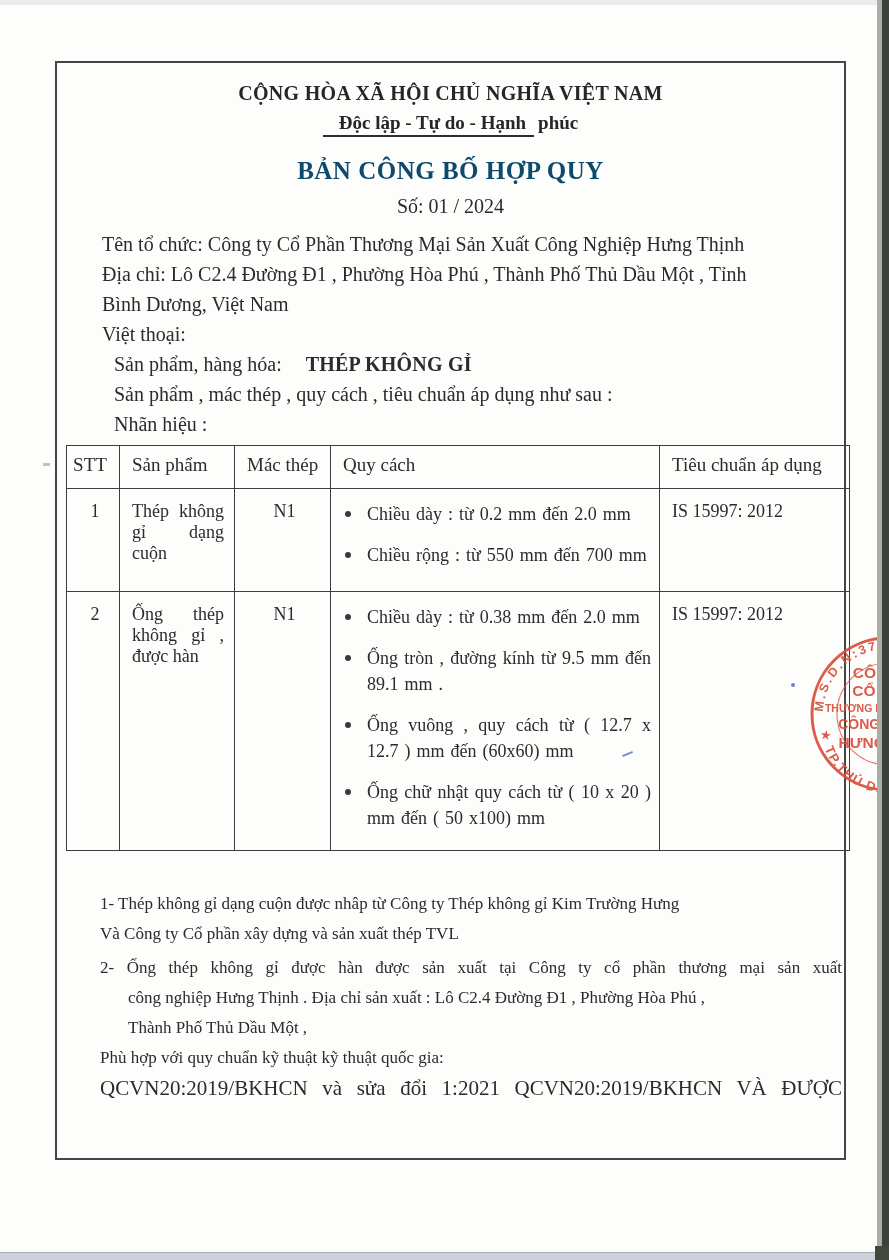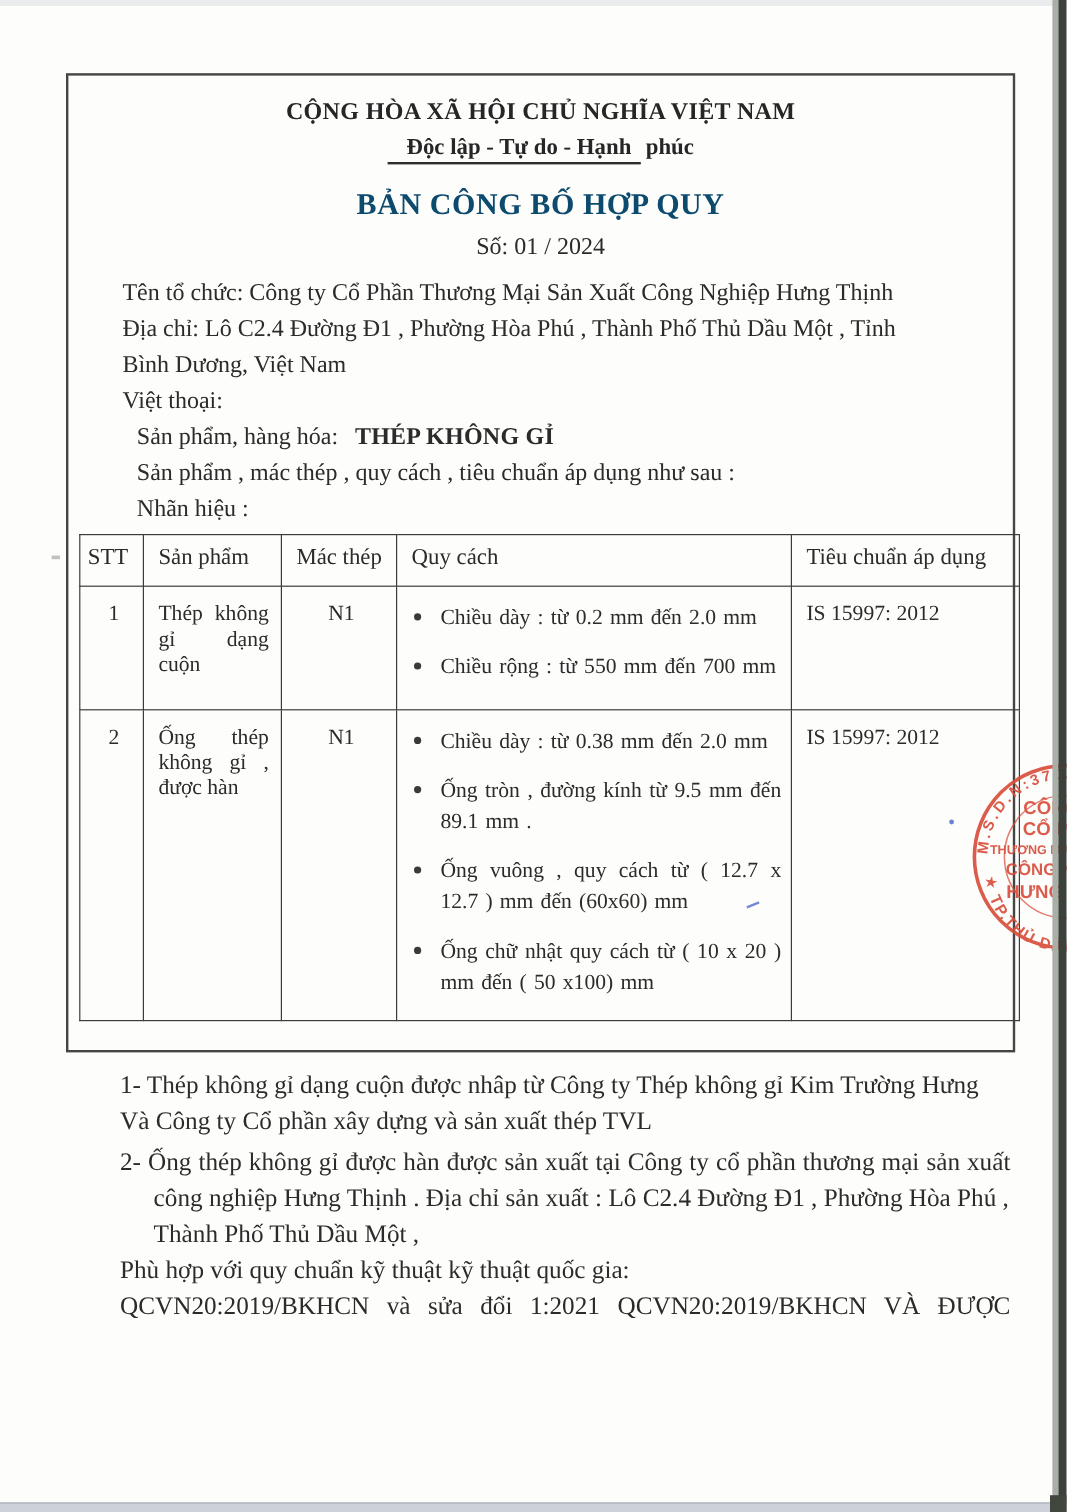--- a/index.html
+++ b/index.html
@@ -14,57 +14,57 @@
   .edge-mid   { position:absolute; left:877px; top:0; width:5px; height:1260px; background:#a9aea7; z-index:9; }
   .edge-dark  { position:absolute; left:882px; top:0; width:7px; height:1260px; background:#3c413c; z-index:9; }
   .bottom-strip { position:absolute; left:0; top:1252px; width:889px; height:8px; background:#cdd2da; border-top:1px solid #a9aeb8; z-index:9; }
   .corner-dark { position:absolute; left:875px; top:1246px; width:14px; height:14px; background:#41463f; z-index:10; }
   .speck-blue-dot  { position:absolute; left:791px; top:683px; width:4px; height:4px; border-radius:50%; background:#3a56c4; opacity:.75; z-index:6; }
   .speck-blue-dash { position:absolute; left:622px; top:753px; width:11px; height:2px; background:#3a56c4; transform:rotate(-22deg); opacity:.7; z-index:6; }
   .speck-gray { position:absolute; left:43px; top:463px; width:7px; height:3px; background:#9a9a9a; opacity:.6; z-index:6; }
 
   
   .doc-frame {
-    position:absolute; left:55px; top:61px; width:791px; height:816px;
+    position:absolute; left:55px; top:61px; width:791px; height:1099px;
     border:2px solid #454545; background:transparent; z-index:1;
   }
 
   .nat-header { margin-top:16px; text-align:center; }
   .nat-line1 { font-size:20px; font-weight:bold; line-height:28px; letter-spacing:.3px; color:#262626; }
   .motto { font-size:19px; font-weight:bold; line-height:32px; color:#262626; }
   .motto-underlined { border-bottom:2px solid #2e2e2e; padding:0 8px 2px 16px; }
   .motto-tail { padding-left:4px; }
 
   .doc-title { margin-top:14px; text-align:center; font-size:25px; font-weight:bold; letter-spacing:.5px; line-height:36px; color:#0c4a6e; }
   .doc-no { margin-top:2px; text-align:center; font-size:20px; line-height:30px; }
 
   .org { margin:8px 34px 0 45px; font-size:20px; line-height:30px; }
   .org p { margin:0; }
   .org .ind { padding-left:12px; }
-  .product-value { font-weight:bold; margin-left:14px; letter-spacing:.2px; }
+  .product-value { font-weight:bold; margin-left:24px; letter-spacing:.2px; }
 
   
   table.spec { margin:6px 0 0 9px; width:783px; border-collapse:collapse; table-layout:fixed; }
   table.spec col.c1{width:53px;} table.spec col.c2{width:115px;} table.spec col.c3{width:96px;}
   table.spec col.c4{width:329px;} table.spec col.c5{width:190px;}
   table.spec th, table.spec td { border:1.4px solid #3c3c3c; vertical-align:top; font-weight:normal; }
   table.spec thead tr { height:43px; }
   table.spec th { font-size:19px; text-align:left; padding:8px 6px 4px 12px; }
   table.spec th.center, td.center { text-align:center; padding-left:0; }
   tr.row1 { height:103px; } tr.row2 { height:226px; }
   td.cell { font-size:18px; padding:12px 8px 6px 12px; }
   td.cell-sp { text-align:justify; padding-right:10px; }
   td.qc { padding:6px 5px 4px 2px; }
   td.qc ul { list-style:none; margin:6px 0 0 0; }
   td.qc li { position:relative; margin:0 0 15px 34px; padding-right:6px; width:290px;
              font-size:18px; line-height:26px; text-align:justify; word-spacing:1.5px; }
   td.qc li::before { content:""; position:absolute; left:-22px; top:10px; width:6px; height:6px; border-radius:50%; background:#3a3a3a; }
 
   
-  .notes { margin:38px 2px 0 43px; font-size:21px; line-height:30px; }
+  .notes { margin:38px 2px 0 43px; font-size:17px; line-height:30px; }
   .notes div { margin:0; }
   .indent28 { padding-left:28px; }
   .gap-top { margin-top:4px !important; }
   .stretch { text-align:justify; text-align-last:justify; }
   .final-para { margin:0 2px 0 5px; font-size:21px; line-height:31px; }
   .final-line1 { padding-left:38px; text-align:justify; text-align-last:justify; }
 
   
   .stamp { position:absolute; left:788px; top:614px; width:200px; height:200px; z-index:5; opacity:.92; }
   .stamp circle { fill:none; stroke:#d94f3d; }

